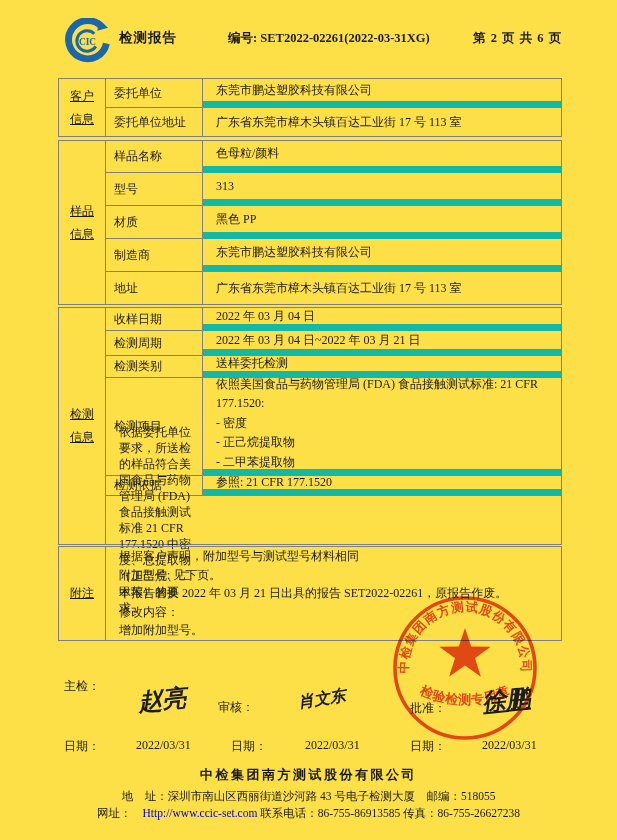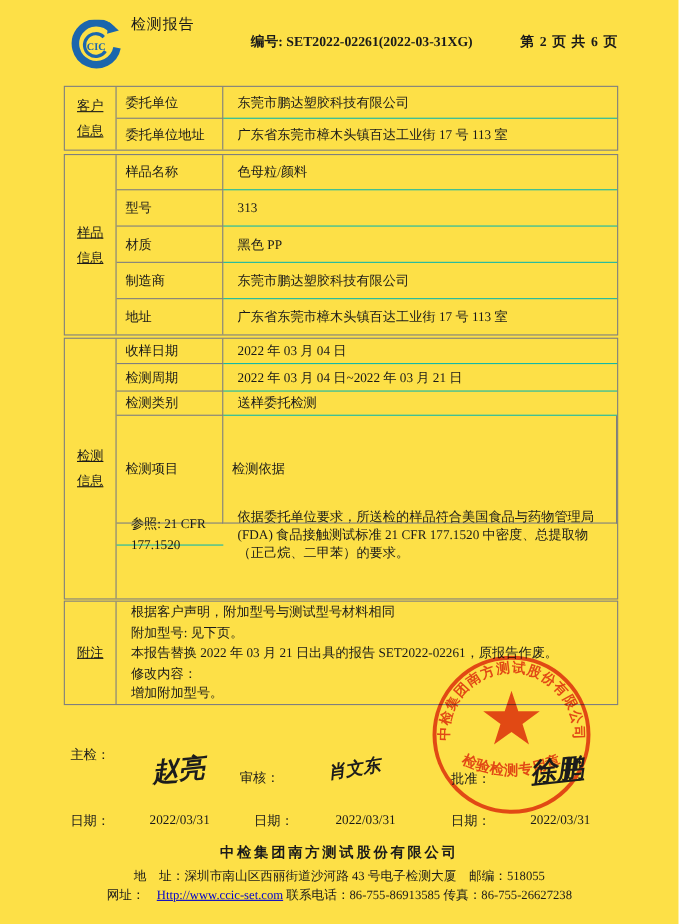--- a/index.html
+++ b/index.html
@@ -1,50 +1,50 @@
 <!DOCTYPE html>
 <html><head>
 <meta charset="utf-8">
 <style>
   html,body{margin:0;padding:0;background:#ffffff;}
   .page{
     position:relative;width:617px;height:840px;background:#fde047;overflow:hidden;
     font-family:"Liberation Serif","DejaVu Serif",serif;color:#1a1a1a;
   }
   
-  .hdr-title{position:absolute;left:119px;top:13px;font-size:13.5px;font-weight:normal;letter-spacing:1px;}
+  .hdr-title{position:absolute;left:119px;top:29px;font-size:13.5px;font-weight:bold;letter-spacing:1px;}
   .hdr-no{position:absolute;left:228px;top:30px;font-size:12.5px;font-weight:bold;}
   .hdr-page{position:absolute;left:473px;top:30px;font-size:12.5px;font-weight:bold;letter-spacing:1px;}
   .logo{position:absolute;left:64px;top:18px;width:47px;height:47px;}
   
   .sec{position:absolute;left:58px;width:502px;display:grid;border:1px solid #7f7f7f;font-size:12px;z-index:1;}
   .lbl{grid-column:1;grid-row:1/-1;border-right:1px solid #7f7f7f;display:flex;align-items:center;justify-content:center;
        text-align:center;white-space:pre-line;line-height:23px;text-decoration:underline;}
   .k{border-right:1px solid #7f7f7f;border-bottom:1px solid #7f7f7f;display:flex;align-items:center;padding-left:8px;}
-  .v{border-bottom:1px solid #14b8a6;display:flex;align-items:center;padding:2px 8px 2px 13px;white-space:pre-line;line-height:19px;}
+  .v{border-bottom:7px solid #14b8a6;display:flex;align-items:center;padding:2px 8px 2px 13px;white-space:pre-line;line-height:19px;}
   .nbb{border-bottom:none;}
   .v.tall{line-height:19.5px;}
   .v.concl{line-height:16px;}
   .note-c{display:flex;align-items:center;padding:4px 10px 4px 13px;white-space:pre-line;line-height:18.6px;}
   #secA{top:78px;grid-template-columns:47px 97px 1fr;grid-template-rows:29px 28px;}
   #secB{top:140px;grid-template-columns:47px 97px 1fr;grid-template-rows:32px 33px 33px 33px 32px;}
   #secC{top:307px;grid-template-columns:47px 97px 1fr;grid-template-rows:23px 25px 22px 98px 20px 48px;}
   #secD{top:546px;grid-template-columns:47px 1fr;grid-template-rows:93px;}
   
   .siglab{position:absolute;font-size:12px;z-index:3;}
   .sig{position:absolute;z-index:3;font-style:italic;font-weight:bold;color:#1c1c1c;transform:rotate(-6deg);white-space:nowrap;}
   .date{position:absolute;font-size:12px;z-index:3;}
   
   .stamp{position:absolute;left:389px;top:592px;width:152px;height:152px;z-index:2;opacity:.88;mix-blend-mode:multiply;}
   
   .foot{position:absolute;left:0;width:617px;text-align:center;}
   #foot-co{top:766px;font-size:13px;font-weight:bold;letter-spacing:2.5px;}
   #foot-addr{top:789px;font-size:11.5px;}
   #foot-web{top:806px;font-size:11.5px;}
-  .link{color:#0000cc;text-decoration:underline;margin-left:11px;}
+  .link{color:#0000cc;margin-left:11px;}
 </style>
 </head>
 <body>
 
 <div class="page">
 
   <svg class="logo" viewBox="0 0 48 48">
     <path d="M 39,9.5 A 19.5,19.5 0 1 0 43.3,26" fill="none" stroke="#1b66ad" stroke-width="7"></path>
     <path d="M 36,2 L 45,10 L 34,13 Z" fill="#1b66ad"></path>
     <path d="M 31,16 A 10.5,10.5 0 1 0 32.5,29" fill="none" stroke="#1b66ad" stroke-width="3"></path>
@@ -81,20 +81,24 @@
   <div class="sec" id="secC">
     <div class="lbl">检测
 信息</div>
     <div class="k">收样日期</div>
     <div class="v">2022 年 03 月 04 日</div>
     <div class="k">检测周期</div>
     <div class="v">2022 年 03 月 04 日~2022 年 03 月 21 日</div>
     <div class="k">检测类别</div>
     <div class="v">送样委托检测</div>
     <div class="k">检测项目</div>
+    <div class="v tall">依照美国食品与药物管理局 (FDA) 食品接触测试标准: 21 CFR 177.1520:
+- 密度
+- 正己烷提取物
+- 二甲苯提取物</div>
     <div class="k">检测依据</div>
     <div class="v">参照: 21 CFR 177.1520</div>
     <div class="v concl nbb">依据委托单位要求，所送检的样品符合美国食品与药物管理局 (FDA) 食品接触测试标准 21 CFR 177.1520 中密度、总提取物（正己烷、二甲苯）的要求。</div>
   </div>
 
   <div class="sec" id="secD">
     <div class="lbl">附注</div>
     <div class="note-c">根据客户声明，附加型号与测试型号材料相同
 附加型号: 见下页。
 本报告替换 2022 年 03 月 21 日出具的报告 SET2022-02261，原报告作废。

